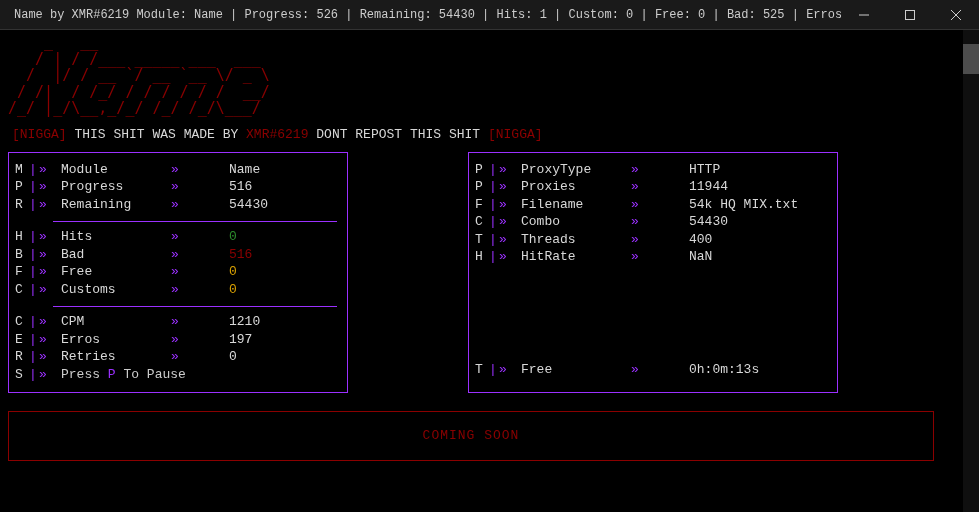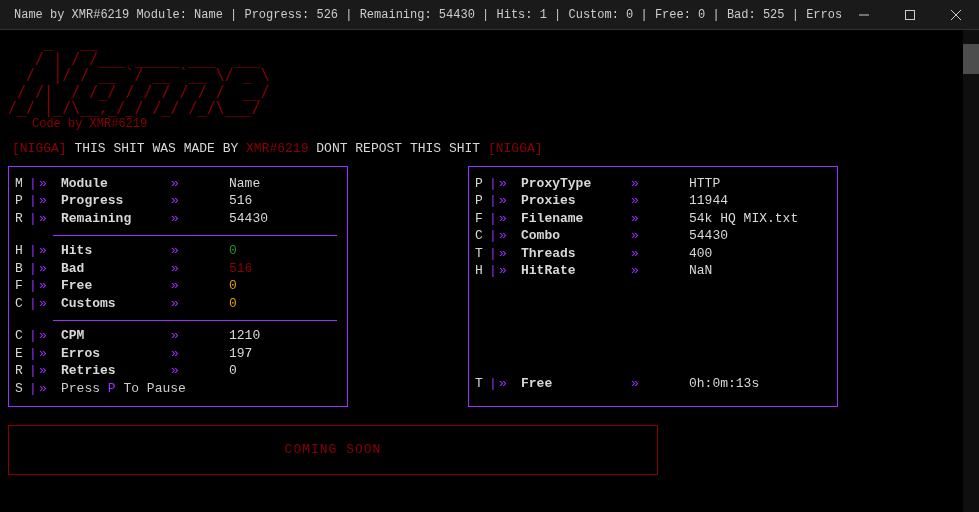--- a/index.html
+++ b/index.html
@@ -106,37 +106,37 @@
     display: flex;
     align-items: center;
     line-height: 1.35;
   }
   .key {
     color: #d8d8d8;
     width: 14px;
   }
   .sep1 { color: #9b30ff; width: 10px; }
   .arrow { color: #9b30ff; width: 22px; }
-  .label { color: #d8d8d8; width: 110px; font-weight: bold; }
+  .label { color: #d8d8d8; width: 110px; }
   .val { color: #d8d8d8; margin-left: 36px; }
   .val.red { color: #8b0000; }
   .val.yellow { color: #d8a000; }
   .val.green { color: #2c8b2c; }
   .hr {
     border: none;
     border-top: 1px solid #9b30ff;
     margin: 8px 0 6px 38px;
     width: calc(100% - 38px);
   }
   .pause .p { color: #9b30ff; }
   .spacer { height: 95px; }
   .coming {
     margin-top: 18px;
     border: 1px solid #8b0000;
-    width: 650px;
+    width: 926px;
     height: 50px;
     display: flex;
     align-items: center;
     justify-content: center;
     color: #8b0000;
     letter-spacing: 1px;
   }
 </style>
 </head>
 <body>
@@ -170,21 +170,20 @@
   <div class="scrollbar-thumb"></div>
 </div>
 
 <div class="content">
 
 <pre class="ascii">    _   __
    / | / /___ _____ ___  ___
   /  |/ / __ `/ __ `__ \/ _ \
  / /|  / /_/ / / / / / /  __/
 /_/ |_/\__,_/_/ /_/ /_/\___/</pre>
-<div class="credit">Code by XMR#6219</div>
 
 <div class="banner">
   <span class="tag">[NIGGA]</span>
   <span class="white">THIS SHIT WAS MADE BY</span>
   <span class="name">XMR#6219</span>
   <span class="white">DONT REPOST THIS SHIT</span>
   <span class="tag">[NIGGA]</span>
 </div>
 
 <div class="panels">

